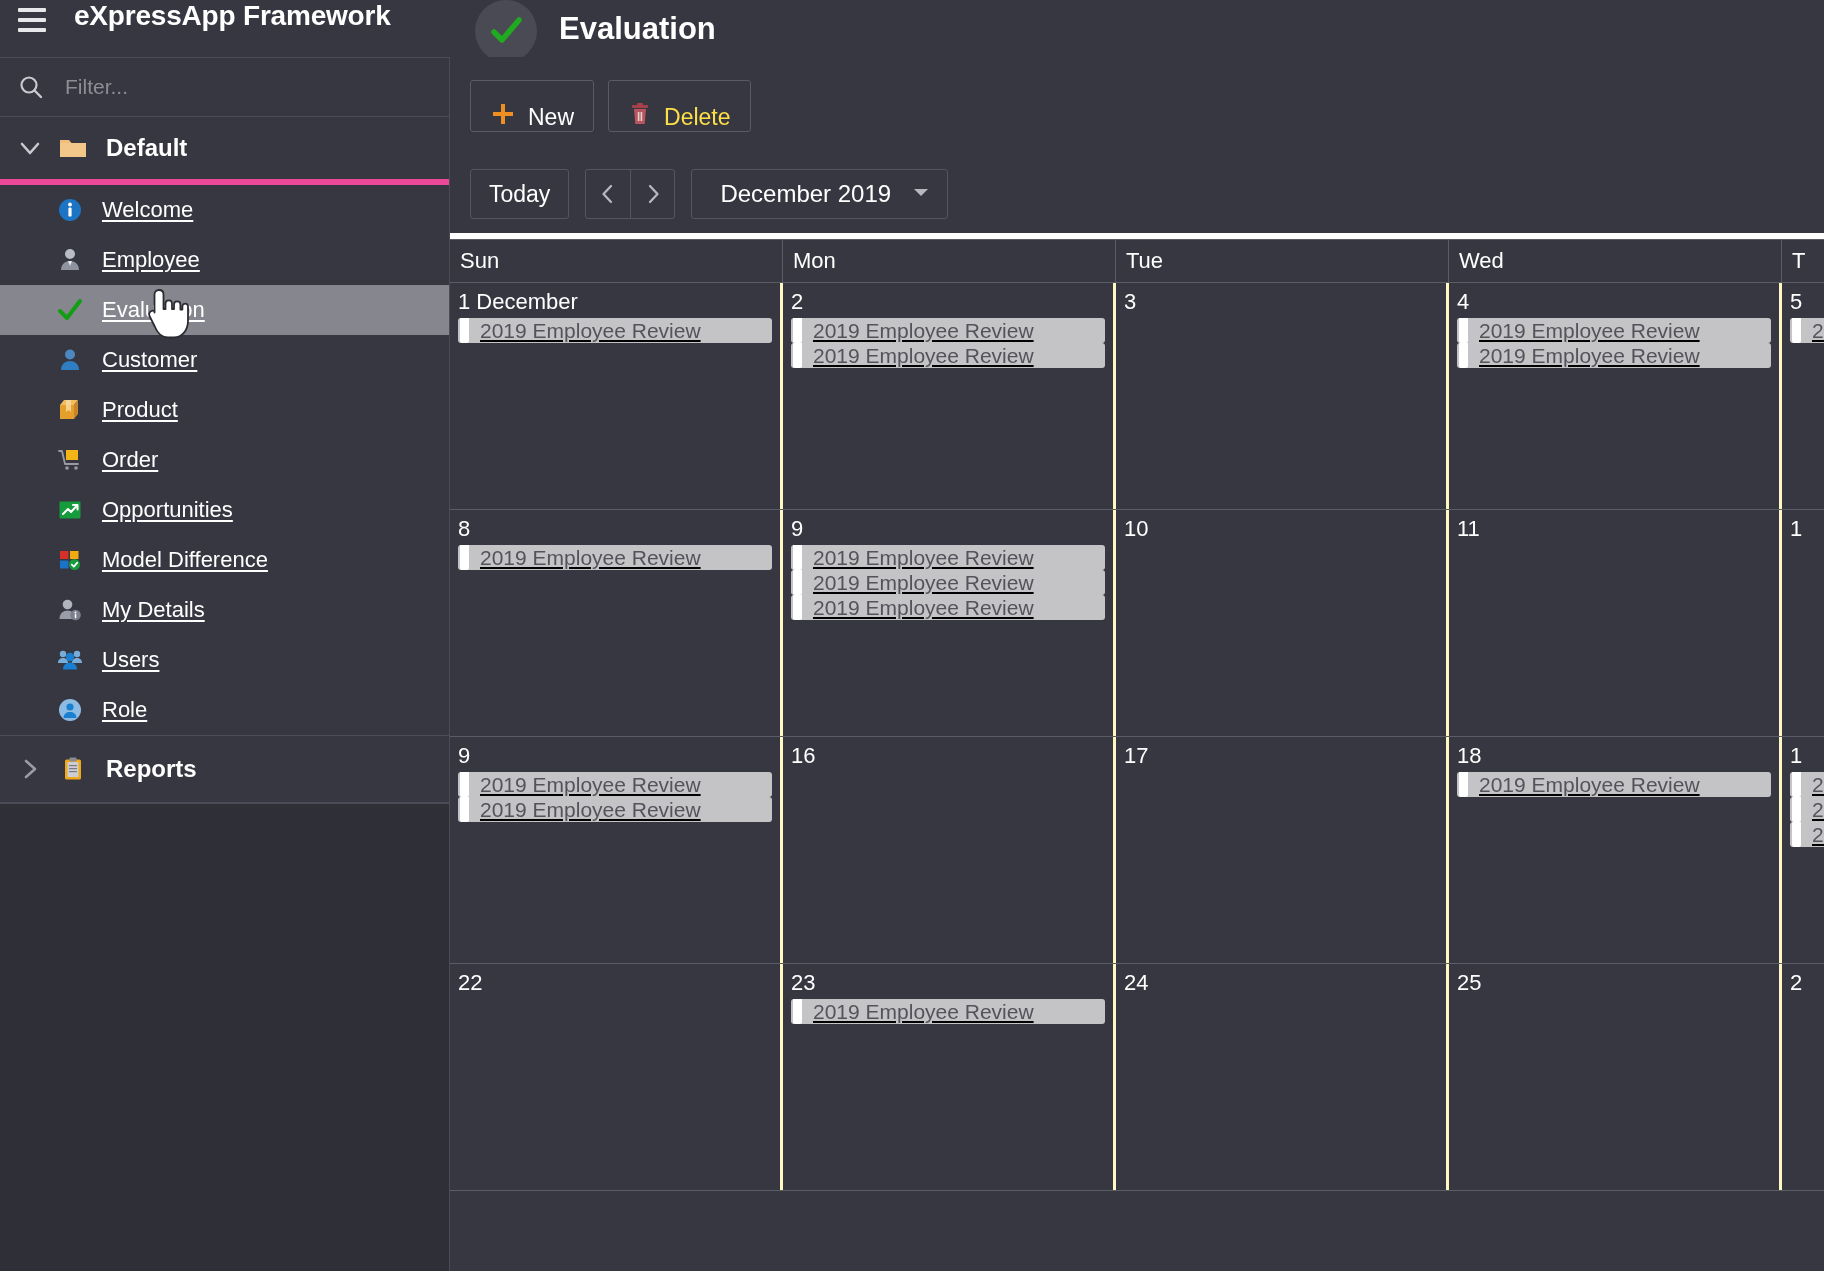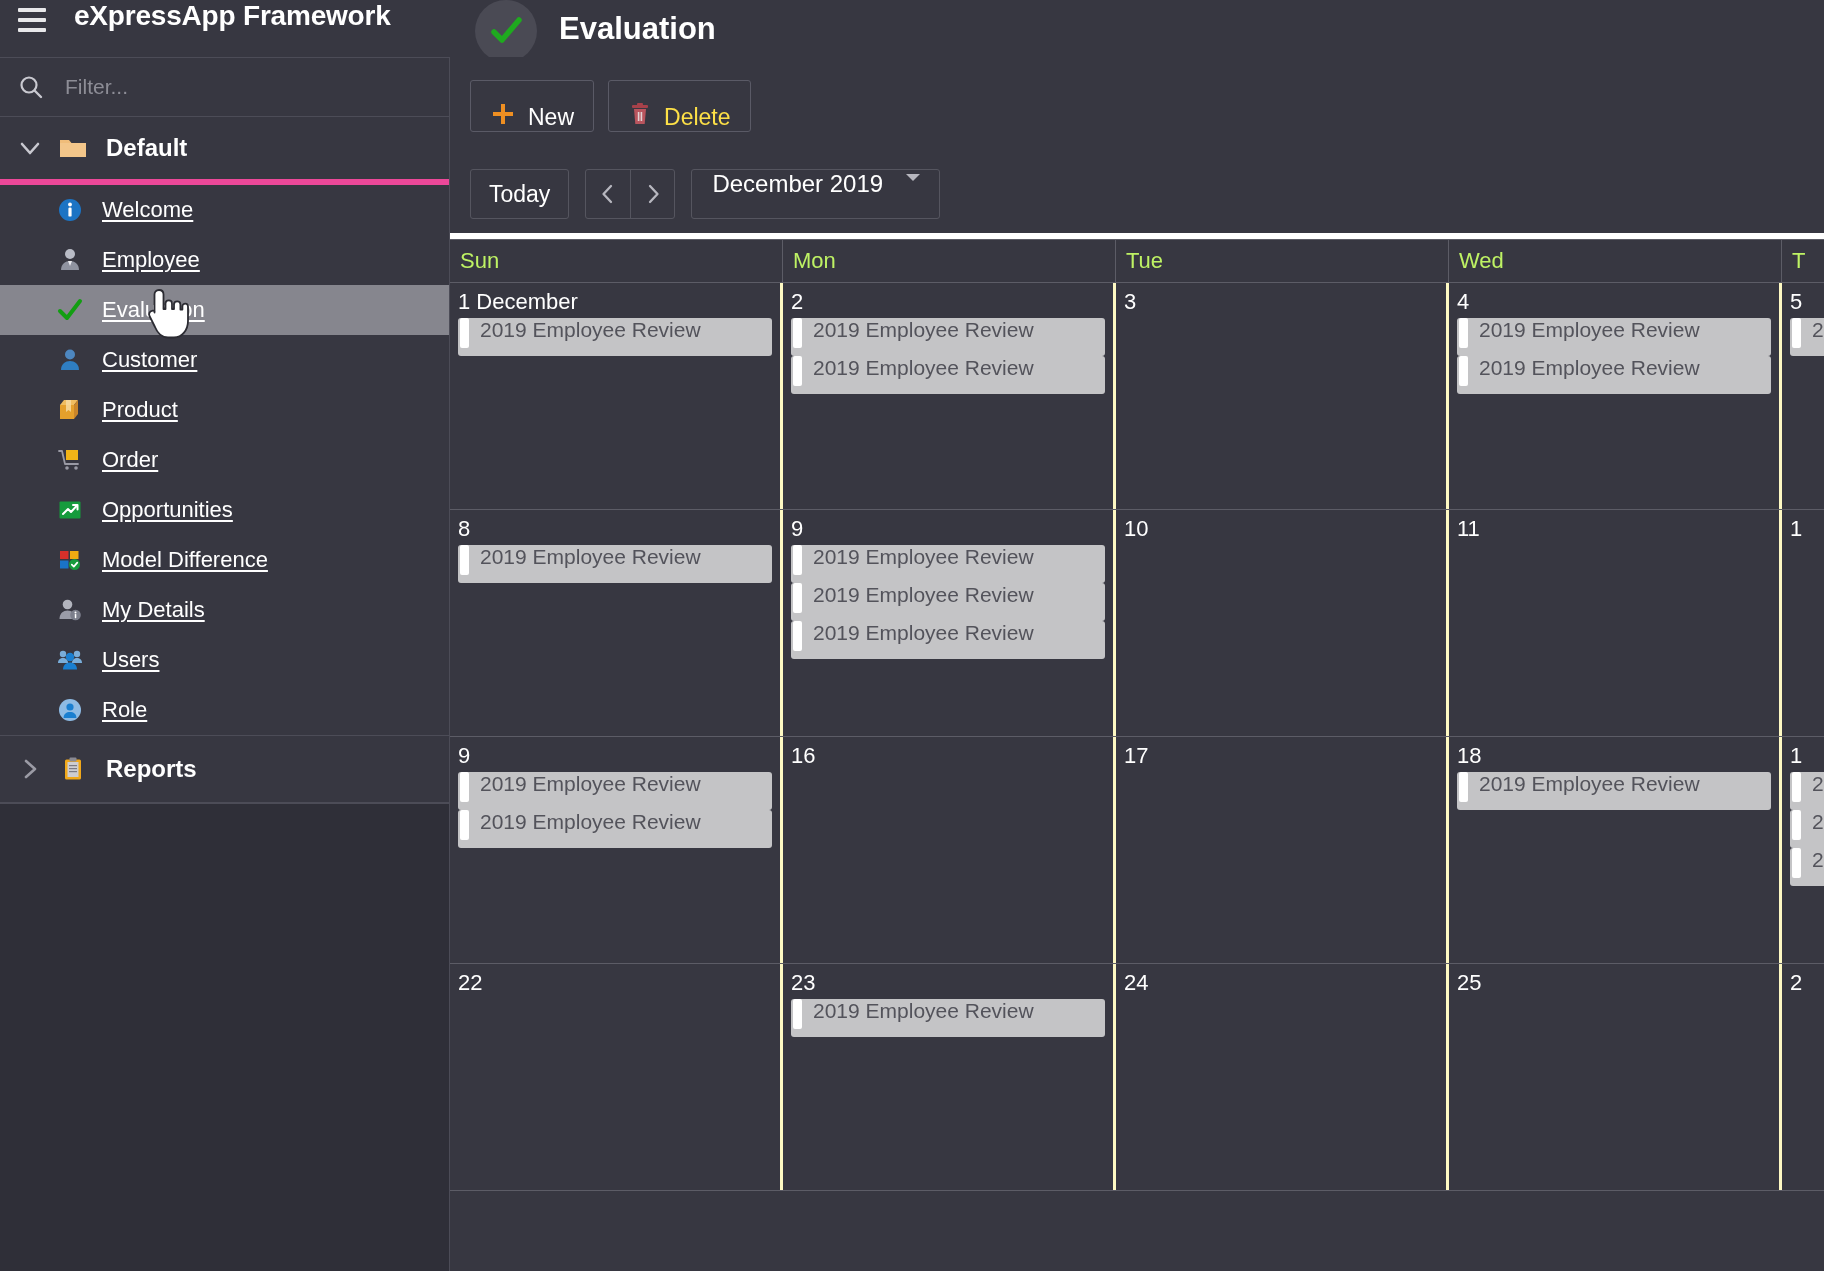--- a/index.html
+++ b/index.html
@@ -71,37 +71,37 @@
   .tb-btn .lbl { font-size: 23px; color: #ffffff; }
   .tb-btn.delete .lbl { color: #fde047; }
 
   .cal-nav { height: 84px; display: flex; align-items: center; padding-left: 20px; gap: 16px; flex-shrink: 0;
     border-bottom: 6px solid #ffffff; }
   .today-btn { height: 50px; padding: 0 18px; display: flex; align-items: center;
     border: 1px solid #55555f; border-radius: 3px; color: #ffffff; font-size: 23px; cursor: pointer; }
   .arrow-group { display: flex; height: 50px; border: 1px solid #55555f; border-radius: 3px; overflow: hidden; }
   .arrow-btn { width: 44px; display: flex; align-items: center; justify-content: center; cursor: pointer; }
   .arrow-btn + .arrow-btn { border-left: 1px solid #55555f; }
-  .month-btn { height: 50px; padding: 0 16px 0 20px; display: flex; gap: 20px;
+  .month-btn { height: 50px; padding: 0 16px 0 28px; display: flex; align-items: center; gap: 20px;
     border: 1px solid #55555f; border-radius: 3px; cursor: pointer; }
   .month-btn .mlbl { color: #ffffff; font-size: 24px; }
 
   
   .cal { flex: 1; display: flex; flex-direction: column; min-height: 0;
     border-top: 1px solid #5c5c66; overflow: hidden; }
   .cal-head { display: flex; height: 43px; flex-shrink: 0; border-bottom: 1px solid #5c5c66; }
   .cal-head .hcell { width: 333px; flex-shrink: 0; display: flex; align-items: center;
-    padding-left: 10px; color: #bef264; font-size: 22px; border-right: 1px solid #5c5c66; }
+    padding-left: 10px; color: #ffffff; font-size: 22px; border-right: 1px solid #5c5c66; }
   .cal-body { flex: 1; display: flex; flex-direction: column; min-height: 0; }
   .cal-row { height: 227px; display: flex; flex-shrink: 0; border-bottom: 1px solid #5c5c66; }
   .cal-cell { width: 333px; flex-shrink: 0; border-right: 3px solid #fef9c3;
     padding: 6px 8px 0 8px; display: flex; flex-direction: column; overflow: hidden; }
   .daynum { color: #ffffff; font-size: 22px; margin-bottom: 3px; }
-  .appt { height: 38px; background: #c4c4c6; border-radius: 3px; display: flex; align-items: flex-start;
-    position: relative; cursor: pointer; flex-shrink: 0; overflow: hidden; }
+  .appt { height: 25px; background: #c4c4c6; border-radius: 3px; display: flex; align-items: flex-end;
+    position: relative; cursor: pointer; flex-shrink: 0; overflow: hidden; text-decoration: underline; }
   .appt .bar { width: 9px; height: 30px; background: #ffffff; border-radius: 2px;
     margin-left: 2px; flex-shrink: 0; }
   .appt .txt { color: #53535b; font-size: 21px; margin-left: 11px; white-space: nowrap; }
 </style>
 </head>
 <body>
 
 <div id="app">
 
   <div class="topbar">

